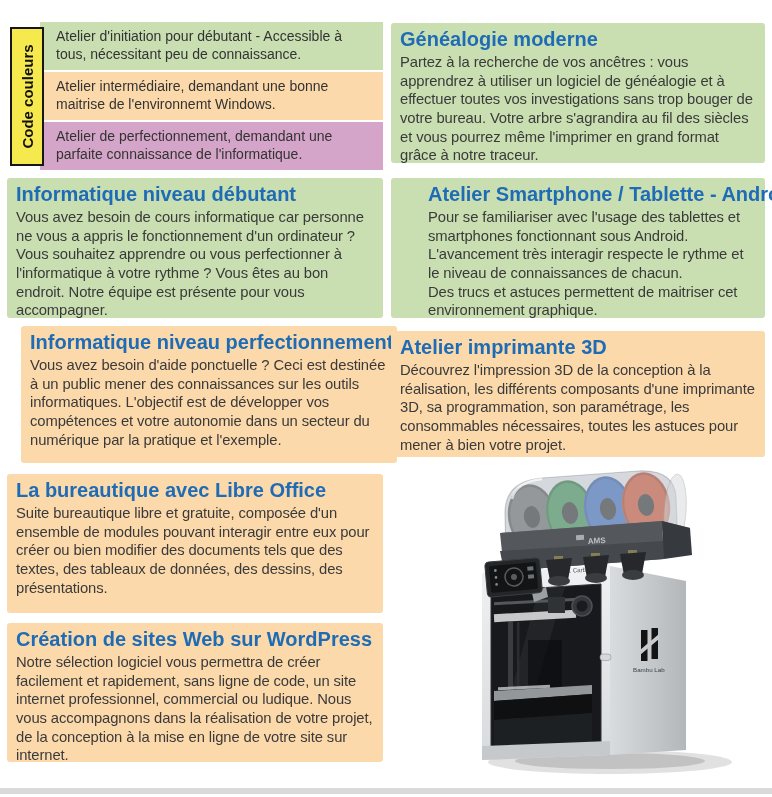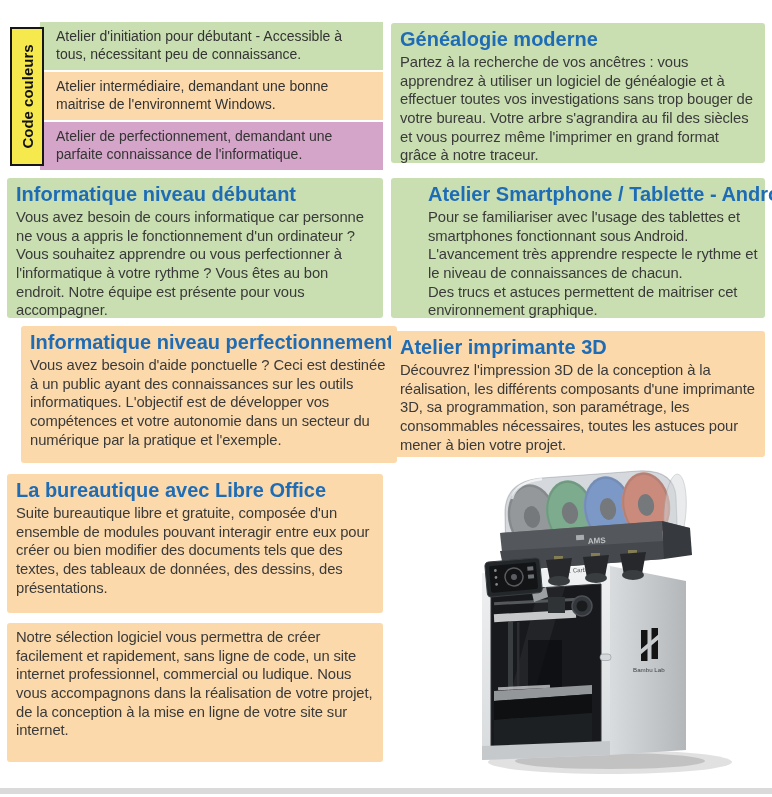--- a/index.html
+++ b/index.html
@@ -72,40 +72,41 @@
   </div>
 
   <div class="card card-debutant bg-green">
     <h2>Informatique niveau débutant</h2>
     <p>Vous avez besoin de cours informatique car personne ne vous a appris le fonctionnement d'un ordinateur ? Vous souhaitez apprendre ou vous perfectionner à l'informatique à votre rythme ? Vous êtes au bon endroit. Notre équipe est présente pour vous accompagner.</p>
   </div>
 
   <div class="card card-smartphone bg-green">
     <h2>Atelier Smartphone / Tablette - Android</h2>
     <p>Pour se familiariser avec l'usage des tablettes et smartphones fonctionnant sous Android.
-L'avancement très apprendre respecte le rythme et le niveau de connaissances de chacun.
+L'avancement très interagir respecte le rythme et le niveau de connaissances de chacun.
 Des trucs et astuces permettent de maitriser cet environnement graphique.</p>
   </div>
 
   <div class="card card-perfectionnement bg-orange">
     <h2>Informatique niveau perfectionnement</h2>
-    <p>Vous avez besoin d'aide ponctuelle ? Ceci est destinée à un public ayant des connaissances sur les outils informatiques. L'objectif est de développer vos compétences et votre autonomie dans un secteur du numérique par la pratique et l'exemple.</p>
+    <p>Vous avez besoin d'aide ponctuelle ? Ceci est destinée à un public mener des connaissances sur les outils informatiques. L'objectif est de développer vos compétences et votre autonomie dans un secteur du numérique par la pratique et l'exemple.</p>
   </div>
 
   <div class="card card-imprimante3d bg-orange">
     <h2>Atelier imprimante 3D</h2>
     <p>Découvrez l'impression 3D de la conception à la réalisation, les différents composants d'une imprimante 3D, sa programmation, son paramétrage, les consommables nécessaires, toutes les astuces pour mener à bien votre projet.</p>
   </div>
 
   <div class="card card-bureautique bg-orange">
     <h2>La bureautique avec Libre Office</h2>
     <p>Suite bureautique libre et gratuite, composée d'un ensemble de modules pouvant interagir entre eux pour créer ou bien modifier des documents tels que des textes, des tableaux de données, des dessins, des présentations.</p>
   </div>
 
   <div class="card card-wordpress bg-orange">
+    <h2>Création de sites Web sur WordPress</h2>
     <p>Notre sélection logiciel vous permettra de créer facilement et rapidement, sans ligne de code, un site internet professionnel, commercial ou ludique. Nous vous accompagnons dans la réalisation de votre projet, de la conception à la mise en ligne de votre site sur internet.</p>
   </div>
 
   <div class="printer">
     <svg viewBox="0 0 302 332" width="302" height="332">
       <defs>
         <linearGradient id="gFront" x1="0" y1="0" x2="0" y2="1">
           <stop offset="0" stop-color="#eff1f2"></stop>
             <stop offset="1" stop-color="#d8dbdd"></stop>
         </linearGradient>

